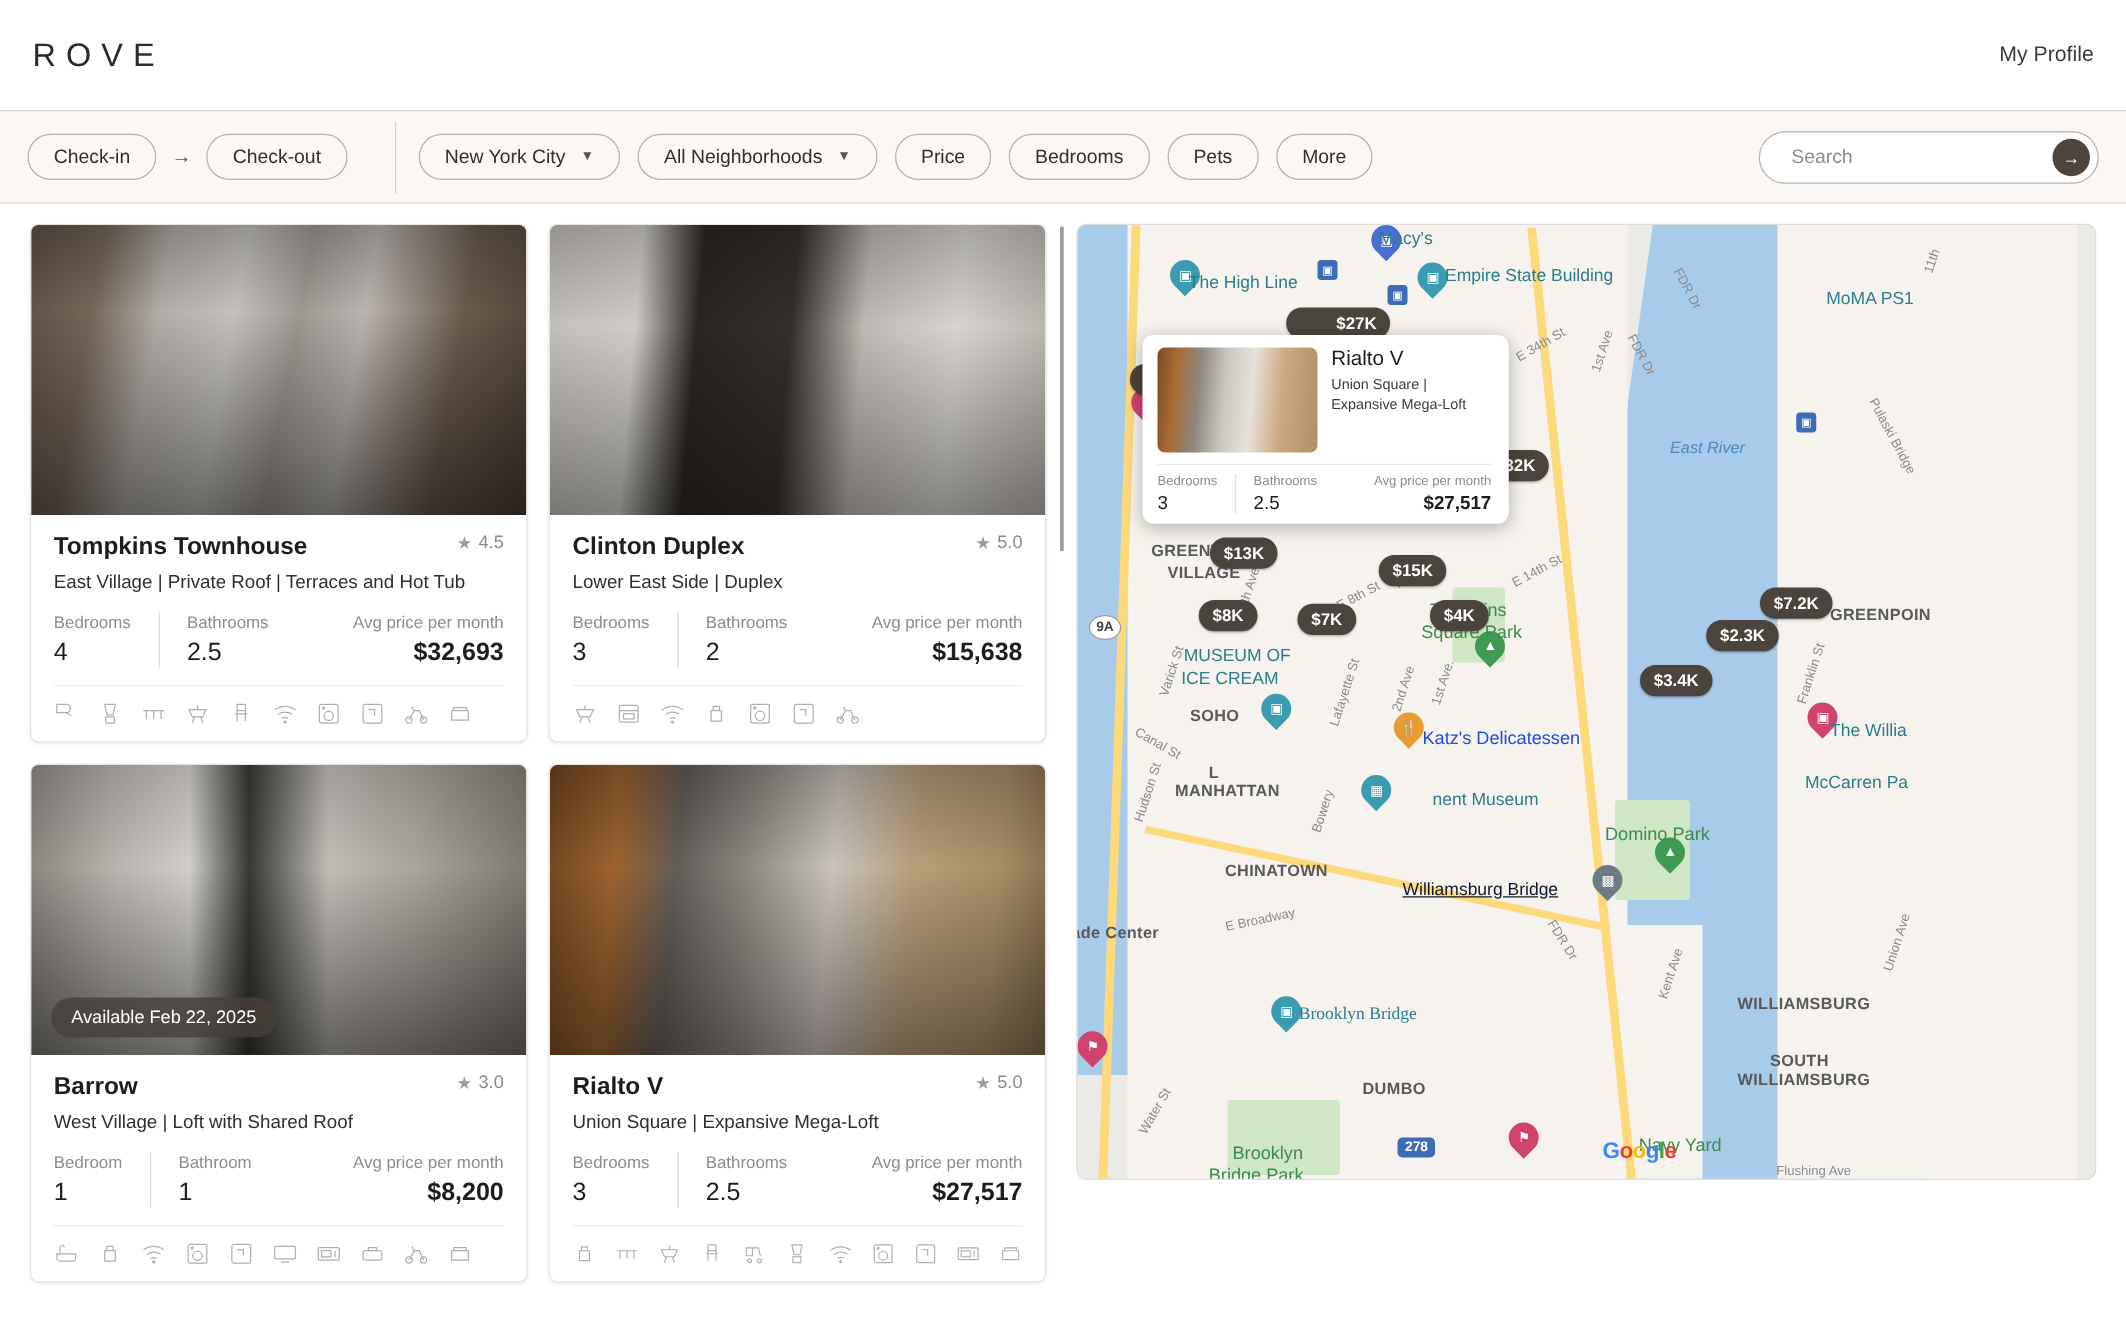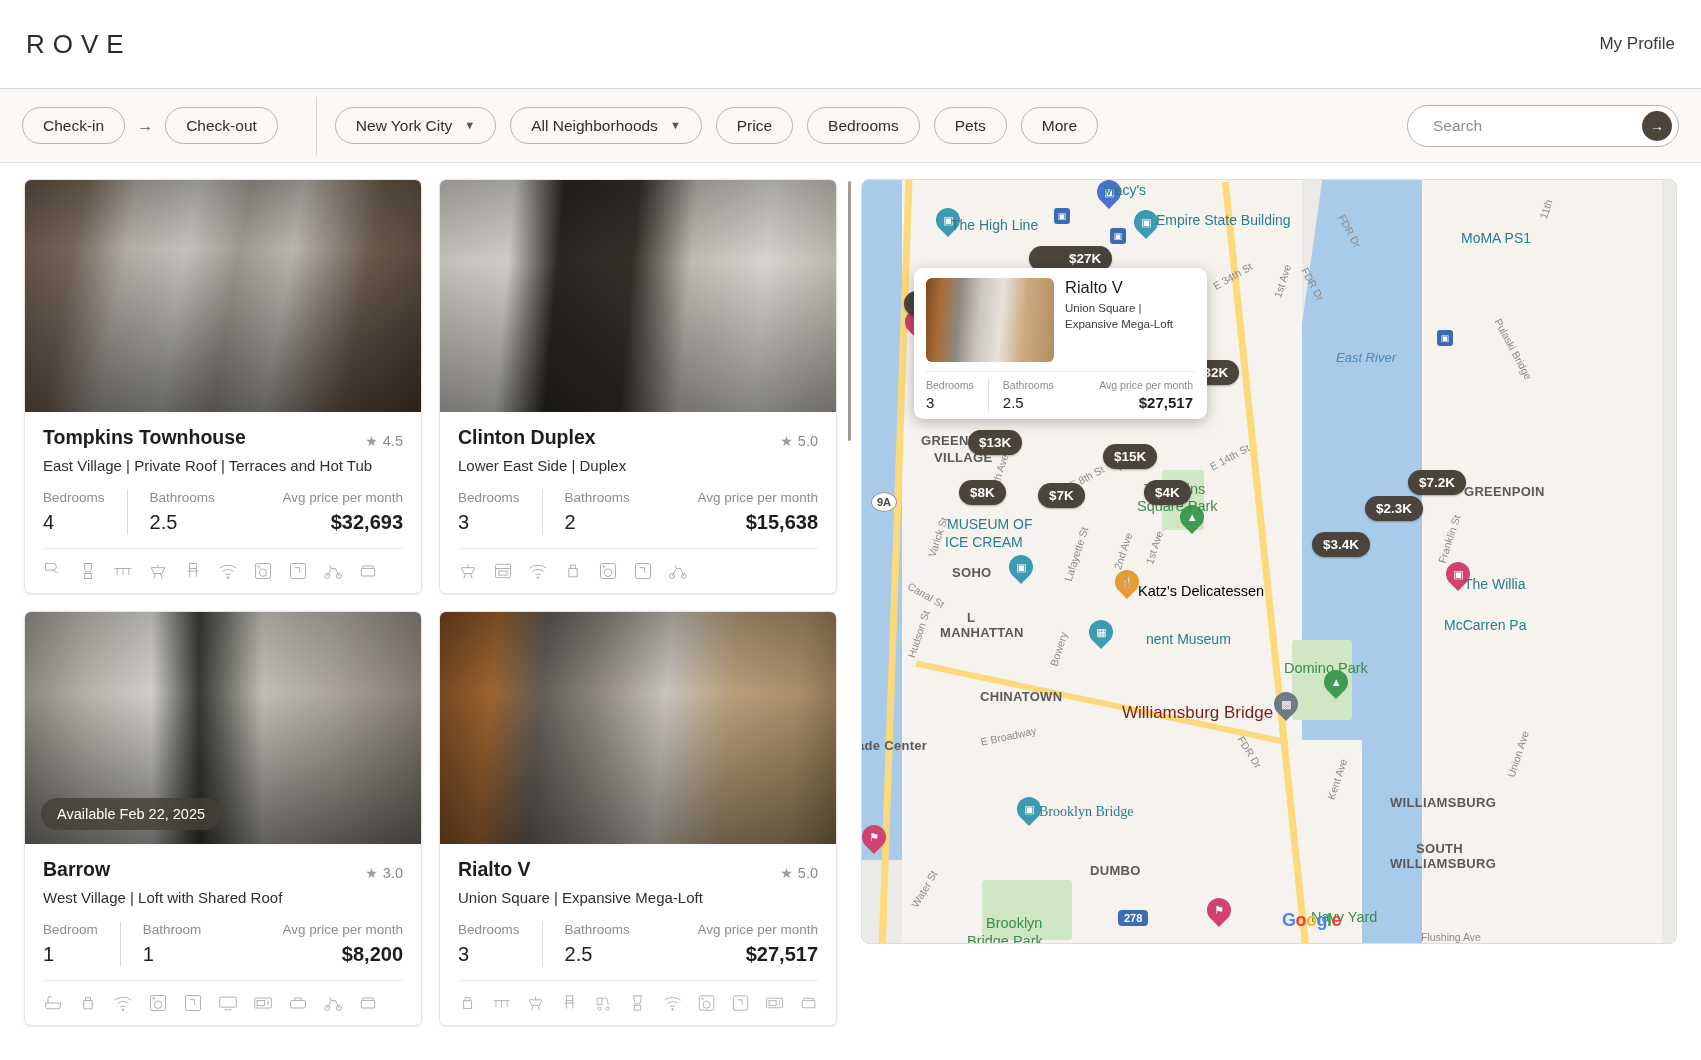--- a/index.html
+++ b/index.html
@@ -84,21 +84,21 @@
     box-shadow: 0 1px 3px rgba(0,0,0,.08);
     overflow: hidden;
   }
   .card-photo { position: relative; height: 232px; overflow: hidden; }
   .card-photo .badge {
     position: absolute; left: 16px; bottom: 14px;
     background: rgba(70,63,56,.82); color: #fff;
     font-size: 14.5px; padding: 8px 16px; border-radius: 18px;
   }
   .card-body { padding: 14px 18px 12px 18px; }
-  .card-title-row { display: flex; align-items: flex-end; }
+  .card-title-row { display: flex; align-items: flex-start; }
   .card-title { font-size: 19.5px; font-weight: 700; color: #1d1d1d; }
   .rating { margin-left: auto; display: flex; align-items: center; gap: 5px; font-size: 14.5px; color: #8a8a8a; }
   .star { color: #9b9b9b; font-size: 14px; }
   .card-sub { margin-top: 8px; font-size: 15px; color: #2f2f2f; }
   .stats { display: flex; margin-top: 16px; align-items: flex-start; }
   .stat { padding-right: 22px; }
   .stat + .stat { border-left: 1px solid #ddd9d4; padding-left: 22px; }
   .stat-label { font-size: 13.5px; color: #8c8c8c; }
   .stat-val { font-size: 20px; color: #1d1d1d; margin-top: 6px; }
   .stat.price { margin-left: auto; padding-right: 0; border-left: none; text-align: right; }
@@ -142,22 +142,22 @@
   .road.major { background: #fcd97b; }
   .blockfill { position: absolute; background: #f6f3ef; }
 
   .mlabel {
     position: absolute; font-size: 12.5px; color: #6a6a6a;
     white-space: nowrap; font-weight: 400;
   }
   .mlabel.hood { font-weight: 700; color: #59595b; font-size: 13px; letter-spacing: .3px; }
   .mlabel.poi { color: #2a7d8c; font-size: 14px; }
   .mlabel.park { color: #3b8c4c; font-size: 14.5px; }
-  .mlabel.food { color: #000000; font-size: 14.5px; }
-  .mlabel.bridge { color: #7f1d1d; font-size: 17px; }
+  .mlabel.food { color: #1d4ed8; font-size: 14.5px; }
+  .mlabel.bridge { color: #0f172a; font-size: 14px; text-decoration: underline; }
   .mlabel.street { color: #8b8b8b; font-size: 10.5px; }
   .mlabel.water-lbl { color: #4b88bc; font-size: 13px; font-style: italic; }
 
   .pricepin {
     position: absolute; background: #4b443d; color: #fff;
     font-size: 13.5px; font-weight: 700; padding: 5px 11px;
     border-radius: 14px; white-space: nowrap; cursor: pointer;
     box-shadow: 0 1px 2px rgba(0,0,0,.3);
   }
   .poipin {

